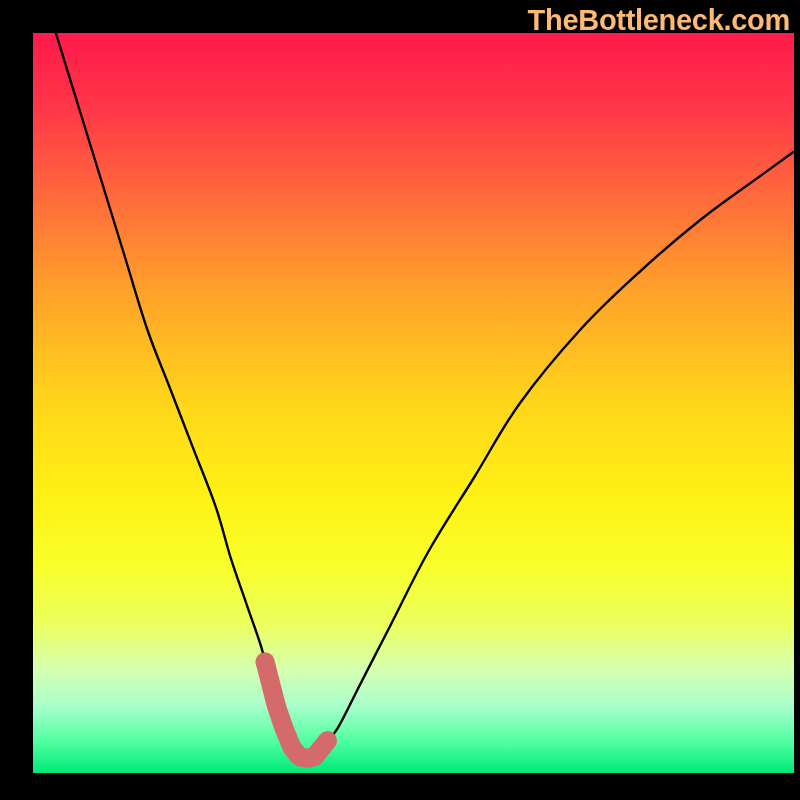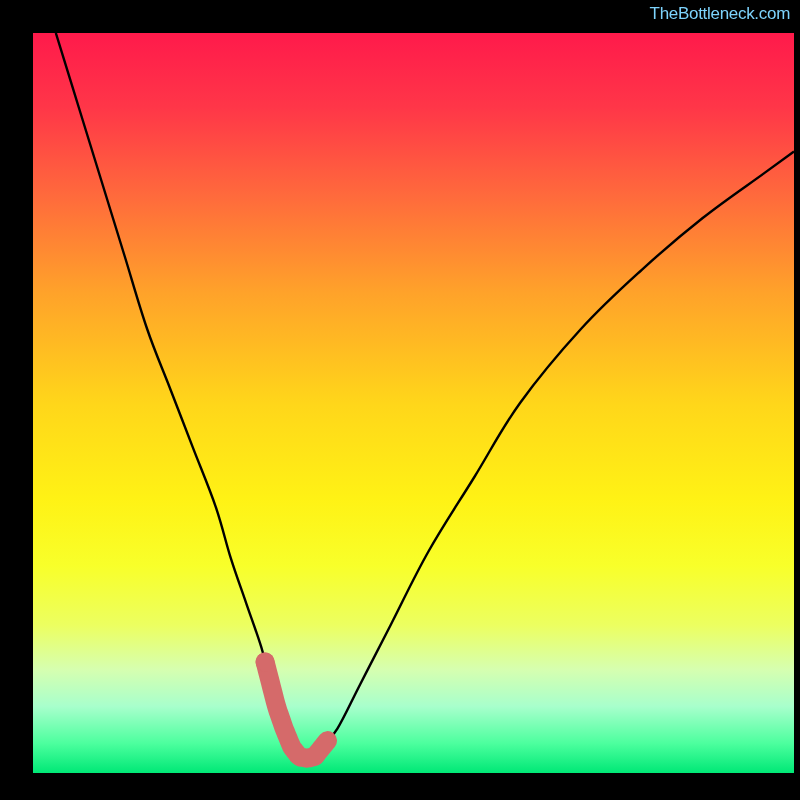--- a/index.html
+++ b/index.html
@@ -23,23 +23,23 @@
     left: 33px;
     top: 33px;
     width: 761px;
     height: 740px;
     overflow: hidden;
   }
   .watermark {
     position: absolute;
     top: 4px;
     right: 10px;
-    color: #7dd3fc;
-    font-size: 17px;
-    font-weight: 400;
+    color: #fdba74;
+    font-size: 29px;
+    font-weight: 700;
     letter-spacing: -0.3px;
   }
   svg { display: block; }
 </style>
 </head>
 <body>
 
 <div class="frame">
 
   <div class="plot">

